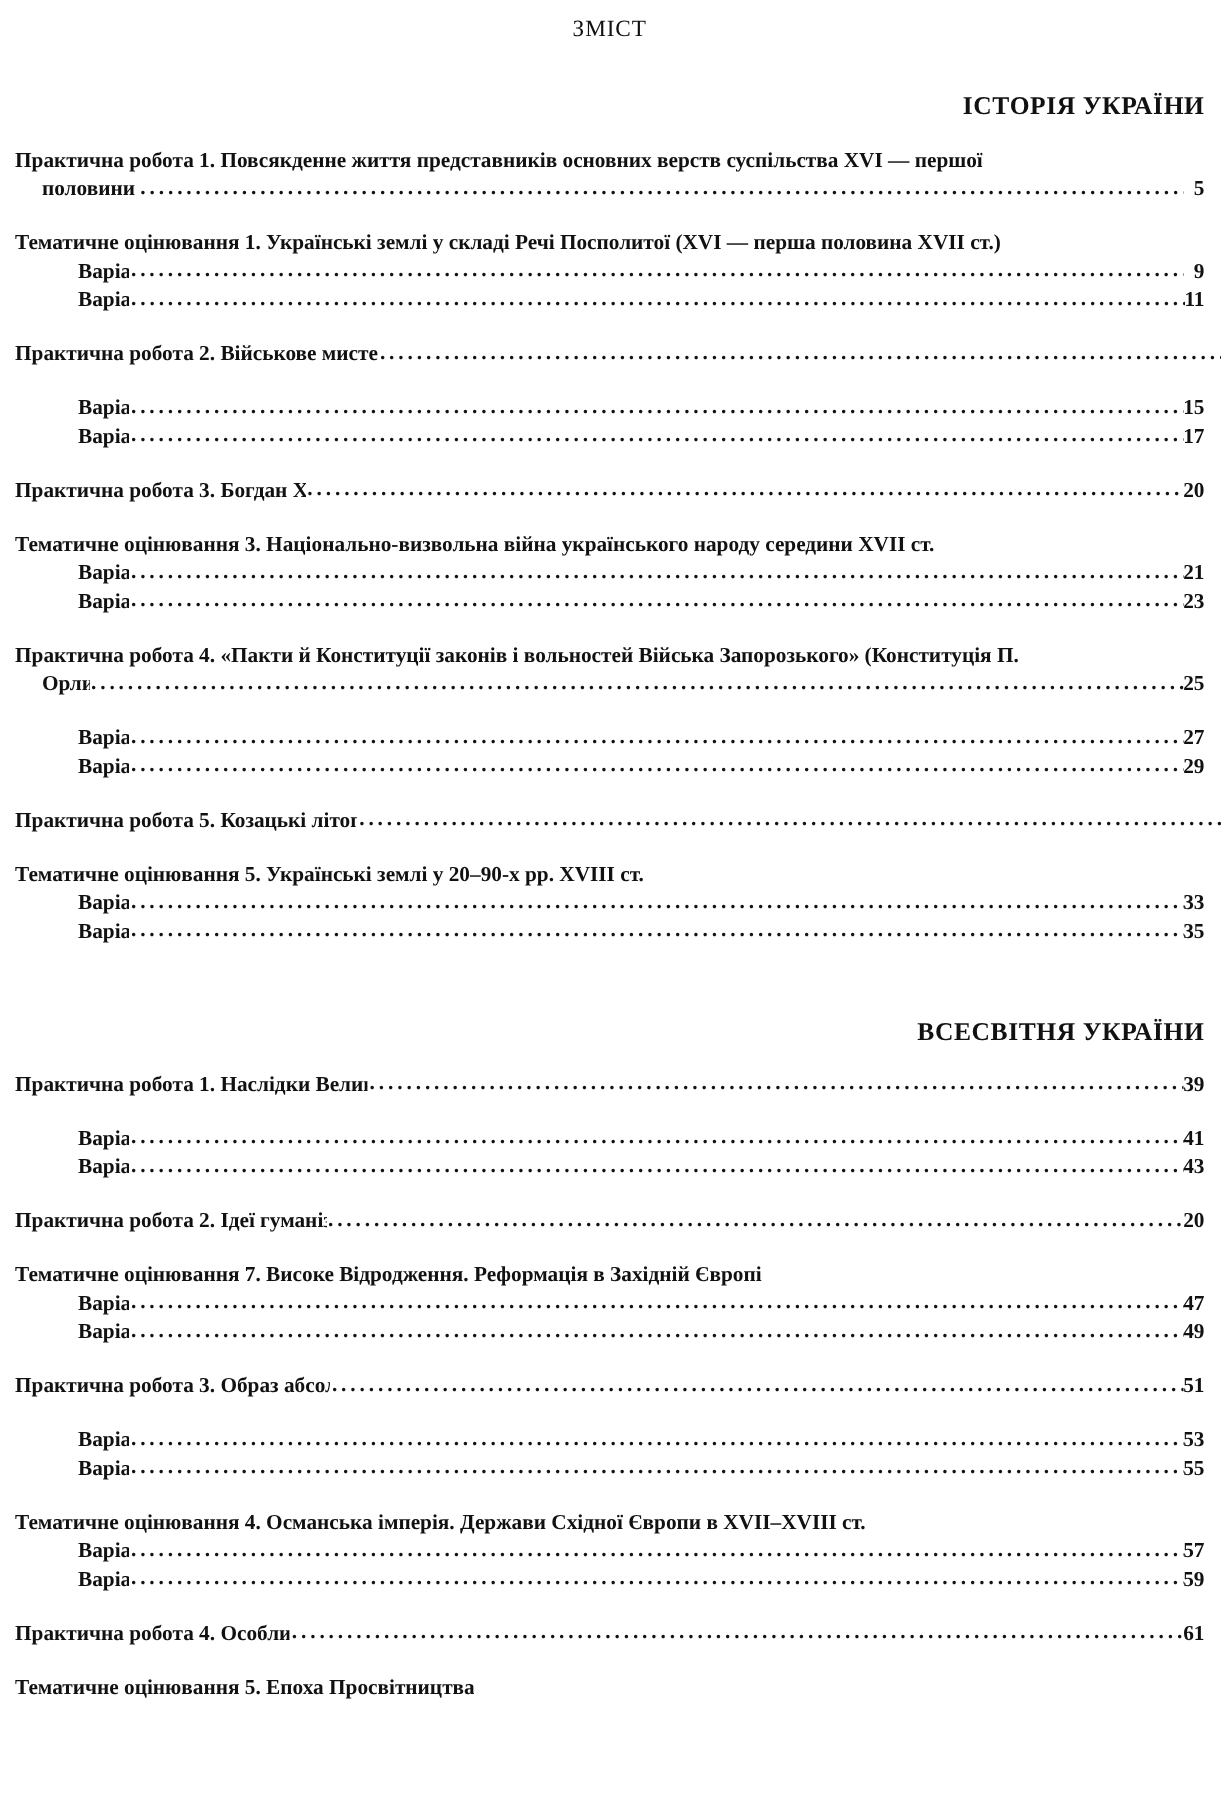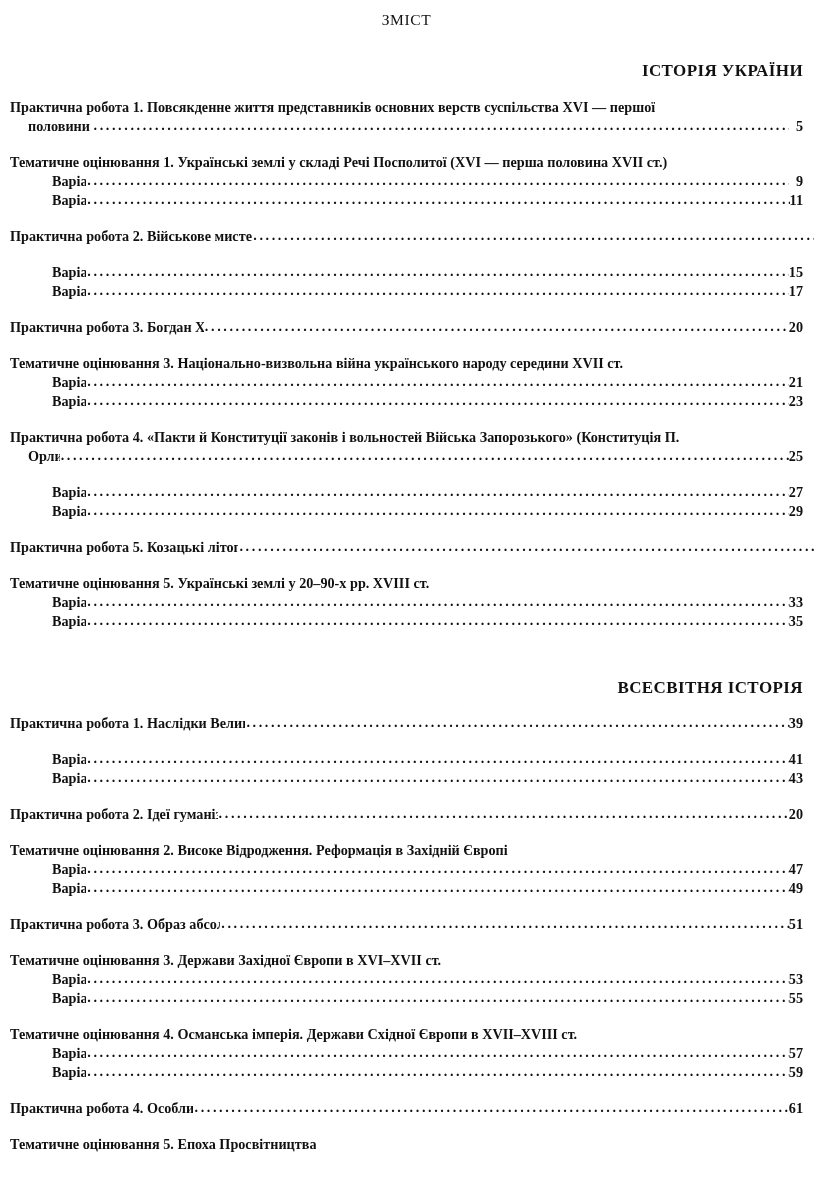--- a/index.html
+++ b/index.html
@@ -210,21 +210,21 @@
         <div class="row lvl-variant ">
           <span class="label">Варіант 2</span>
           <span class="leader"></span>
           <span class="pageno">35</span>
         </div>
       </div>
     </div>
 
   <div class="gap-section"></div>
 
-  <div class="section-title second">ВСЕСВІТНЯ ІСТОРІЯ</div>
+  <div class="section-title second">ВСЕСВІТНЯ УКРАЇНИ</div>
 
   <div id="section-1-body">
       <div class="toc-block">
         <div class="row lvl-0 ">
           <span class="label">Практична робота 1. Наслідки Великих географічних відкриттів для історії людства</span>
           <span class="leader"></span>
           <span class="pageno">39</span>
         </div>
       </div>
       <div class="toc-block">
@@ -241,44 +241,41 @@
       </div>
       <div class="toc-block">
         <div class="row lvl-0 ">
           <span class="label">Практична робота 2. Ідеї гуманізму в шедеврах Високого Відродження.</span>
           <span class="leader"></span>
           <span class="pageno">20</span>
         </div>
       </div>
       <div class="toc-block">
         <div class="row lvl-0 plain ">
-          <span class="label">Тематичне оцінювання 2.   Високе Відродження. Реформація в Західній Європі</span>
+          <span class="label">Тематичне оцінювання 7.   Високе Відродження. Реформація в Західній Європі</span>
         </div>
         <div class="row lvl-variant ">
           <span class="label">Варіант 1</span>
           <span class="leader"></span>
           <span class="pageno">47</span>
         </div>
         <div class="row lvl-variant ">
           <span class="label">Варіант 2</span>
           <span class="leader"></span>
           <span class="pageno">49</span>
         </div>
       </div>
       <div class="toc-block">
         <div class="row lvl-0 ">
           <span class="label">Практична робота 3. Образ абсолютного монарха країн Західної Європи</span>
           <span class="leader"></span>
           <span class="pageno">51</span>
         </div>
       </div>
       <div class="toc-block">
-        <div class="row lvl-0 plain ">
-          <span class="label">Тематичне оцінювання 3. Держави Західної Європи в XVI–XVII ст.</span>
-        </div>
         <div class="row lvl-variant ">
           <span class="label">Варіант 1</span>
           <span class="leader"></span>
           <span class="pageno">53</span>
         </div>
         <div class="row lvl-variant ">
           <span class="label">Варіант 2</span>
           <span class="leader"></span>
           <span class="pageno">55</span>
         </div>

